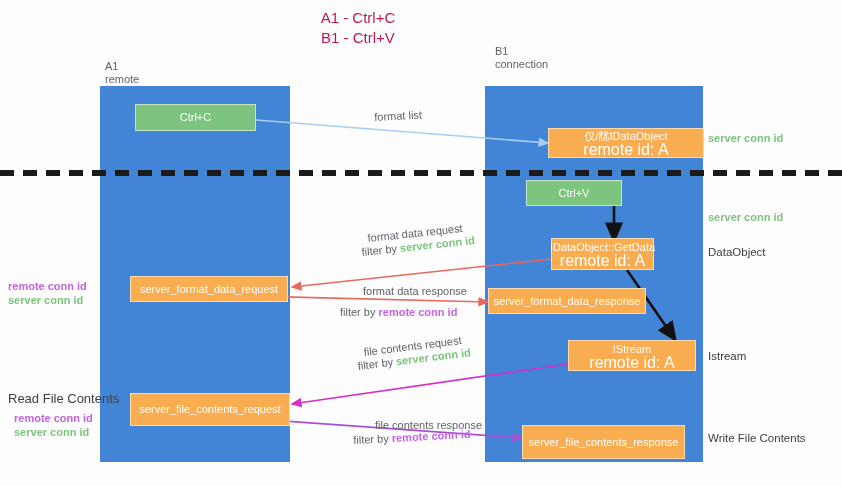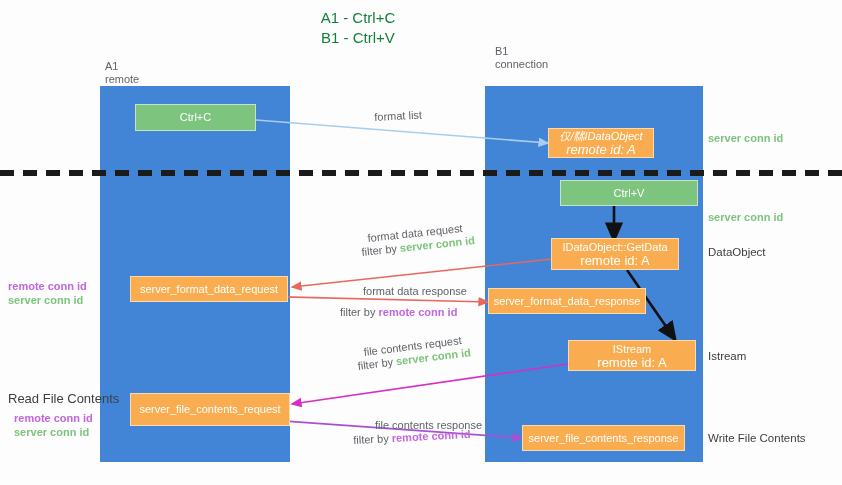--- a/index.html
+++ b/index.html
@@ -23,21 +23,21 @@
     height: 485px;
     pointer-events: none;
   }
   .title {
     position: absolute;
     left: 0;
     top: 8px;
     width: 716px;
     text-align: center;
     font-size: 15px;
-    color: #15803d;
+    color: #be185d;
     line-height: 20px;
   }
   .lane {
     position: absolute;
     background: #4285d6;
   }
   .lane-head {
     position: absolute;
     text-align: left;
     font-size: 11px;
@@ -53,21 +53,21 @@
     font-size: 11px;
     line-height: 13px;
     display: flex;
     flex-direction: column;
     align-items: center;
     justify-content: center;
     border: 1px solid rgba(255,255,255,0.55);
   }
   .node.orange { background: #f9ad50; }
   .node.green  { background: #7dc47f; }
-  .node .l2 { font-size: 13px; }
+  .node .l2 { font-size: 16px; }
   .side-label {
     position: absolute;
     font-size: 11.5px;
     color: #3c4043;
     white-space: nowrap;
   }
   .conn-green {
     color: #7cc47c;
     font-weight: bold;
     font-size: 11px;
@@ -166,30 +166,30 @@
   </svg>
 
   <svg class="dashline">
     <line x1="0" y1="3" x2="842" y2="3" stroke="#1b1b1b" stroke-width="6" stroke-dasharray="14 9"></line>
   </svg>
 
   <div class="node green" style="left:135px; top:104px; width:121px; height:27px;">
     <div>Ctrl+C</div>
   </div>
 
-  <div class="node orange" style="left:548px; top:128px; width:106px; height:30px;font-style:italic;">
+  <div class="node orange" style="left:548px; top:128px; width:156px; height:30px;">
     <div>仅/㣈IDataObject</div>
     <div class="l2">remote id: A</div>
   </div>
 
-  <div class="node green" style="left:560px; top:180px; width:138px; height:26px;">
+  <div class="node green" style="left:526px; top:180px; width:96px; height:26px;">
     <div>Ctrl+V</div>
   </div>
 
-  <div class="node orange" style="left:551px; top:238px; width:128px; height:32px;">
+  <div class="node orange" style="left:551px; top:238px; width:103px; height:32px;">
     <div>IDataObject::GetData</div>
     <div class="l2">remote id: A</div>
   </div>
 
   <div class="node orange" style="left:568px; top:340px; width:128px; height:31px;">
     <div>IStream</div>
     <div class="l2">remote id: A</div>
   </div>
 
   <div class="node orange" style="left:130px; top:276px; width:158px; height:26px;">
@@ -197,21 +197,21 @@
   </div>
 
   <div class="node orange" style="left:488px; top:288px; width:158px; height:26px;">
     <div>server_format_data_response</div>
   </div>
 
   <div class="node orange" style="left:130px; top:393px; width:160px; height:33px;">
     <div>server_file_contents_request</div>
   </div>
 
-  <div class="node orange" style="left:522px; top:425px; width:163px; height:26px;">
+  <div class="node orange" style="left:522px; top:425px; width:163px; height:34px;">
     <div>server_file_contents_response</div>
   </div>
 
   <div class="side-label conn-green" style="left:708px; top:132px;">server conn id</div>
   <div class="side-label conn-green" style="left:708px; top:211px;">server conn id</div>
   <div class="side-label" style="left:708px; top:246px;">DataObject</div>
   <div class="side-label" style="left:708px; top:350px;">Istream</div>
   <div class="side-label" style="left:708px; top:432px;">Write File Contents</div>
 
   <div class="legend" style="left:8px; top:279px;">

